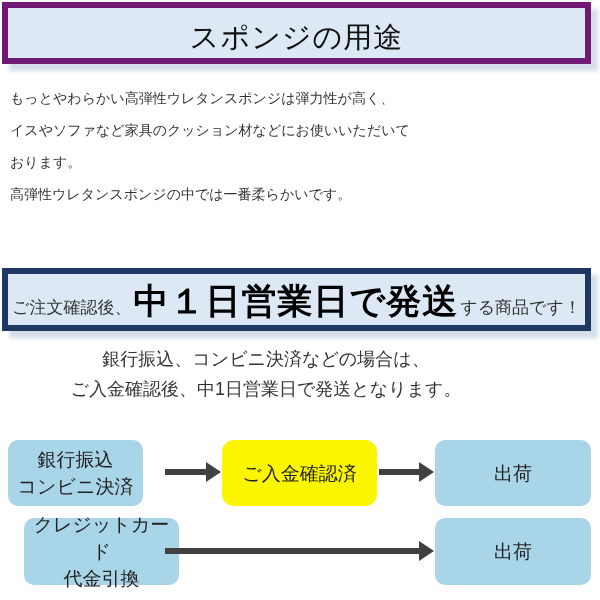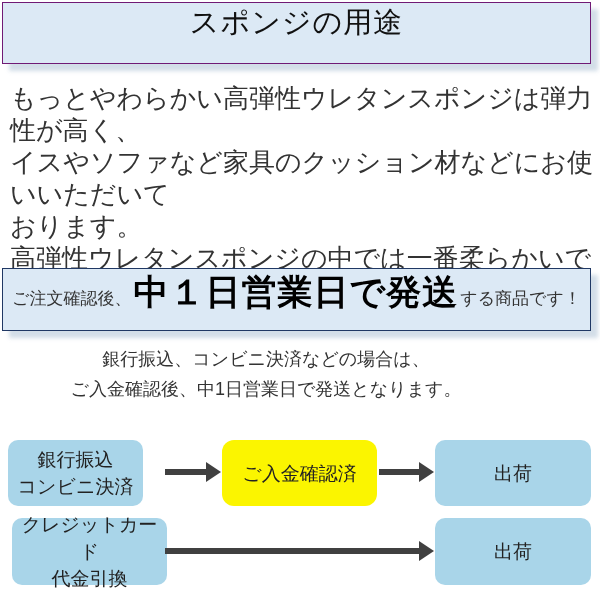--- a/index.html
+++ b/index.html
@@ -9,40 +9,40 @@
     height: 600px;
     background: #ffffff;
     font-family: "Liberation Sans", "DejaVu Sans", sans-serif;
     overflow: hidden;
   }
   .panel {
     position: absolute;
     left: 2px;
     width: 589px;
     background: #dce9f5;
-    border: 1px solid #701a75;
+    border: 6px solid #701a75;
     box-sizing: border-box;
     box-shadow: 7px 7px 4px rgba(130, 160, 190, 0.35);
     display: flex;
-    align-items: flex-start;
+    align-items: flex-end;
     justify-content: center;
   }
   .header-panel {
     top: 2px;
     height: 62px;
     font-size: 29px;
     color: #111111;
     letter-spacing: 1px;
   }
   .desc {
     position: absolute;
     top: 82px;
     left: 10px;
     right: 6px;
-    font-size: 26px;
+    font-size: 14px;
     line-height: 32px;
     color: #333333;
   }
   .notice-panel {
     top: 268px;
     height: 63px;
     border-color: #203864;
     white-space: nowrap;
   }
   .notice-line { display: flex; align-items: baseline; justify-content: center; }
@@ -141,21 +141,21 @@
 
   <div class="arrow" style="left:379px; top:462px; width:55px;">
     <span class="shaft"></span>
     <span class="head"></span>
   </div>
 
   <div class="fbox blue row1" style="left:435px; width:156px;">
     <div>出荷</div>
   </div>
 
-  <div class="fbox blue row2" style="left:12px; width:155px;">
+  <div class="fbox blue row2" style="left:24px; width:155px;">
     <div>クレジットカード</div>
     <div>代金引換</div>
   </div>
 
   <div class="arrow" style="left:165px; top:541px; width:269px;">
     <span class="shaft"></span>
     <span class="head"></span>
   </div>
 
   <div class="fbox blue row2" style="left:435px; width:156px;">

